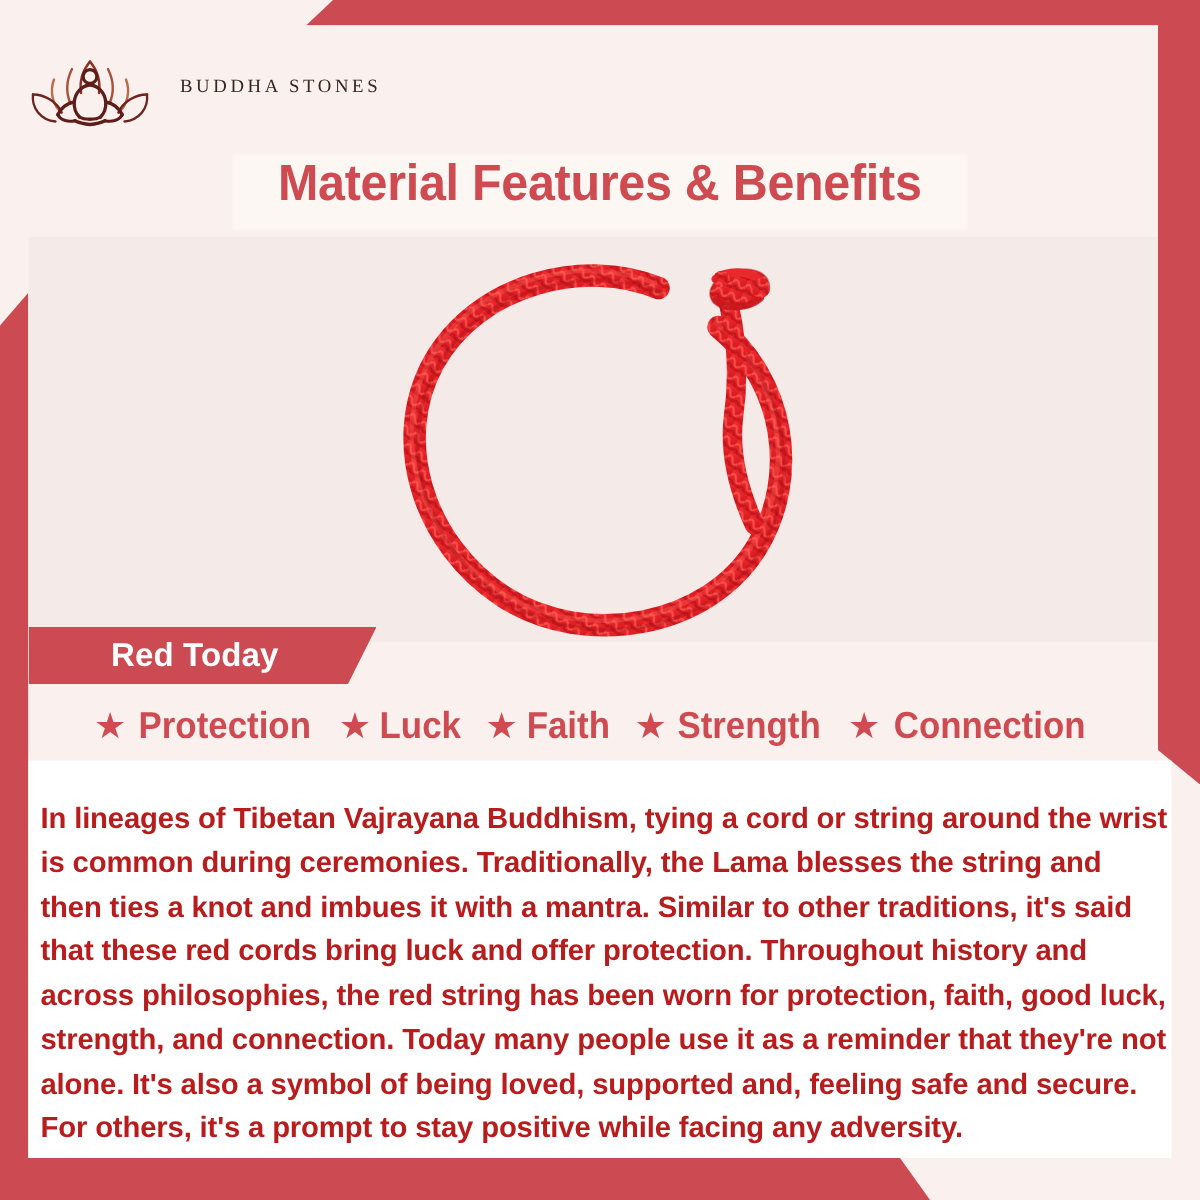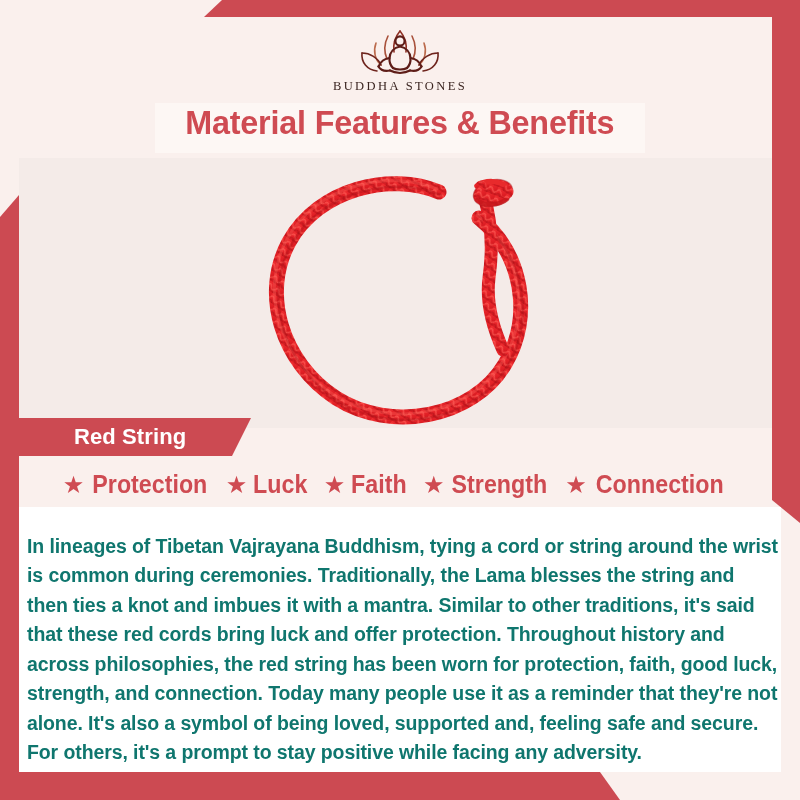--- a/index.html
+++ b/index.html
@@ -51,21 +51,21 @@
     background: #cc4a52;
     clip-path: polygon(0 0, 600px 0, 620px 28px, 0 28px);
   }
 
   
   .header {
     position: absolute;
     left: 0; top: 17px;
     width: 800px; height: 83px;
     display: flex;
-    flex-direction: column;
+    flex-direction: row;
     align-items: center;
     justify-content: flex-start;
   }
   .logo-mark {
     width: 120px;
     height: 62px;
     margin-top: 2px;
   }
   .logo-wordmark {
     font-family: "Liberation Serif", serif;
@@ -165,21 +165,21 @@
     background: #ffffff;
   }
   .body-text {
     position: absolute;
     left: 8px;
     top: 5px;
     width: 752px;
     font-size: 19.5px;
     font-weight: bold;
     line-height: 29.5px;
-    color: #0f766e;
+    color: #b91c1c;
     letter-spacing: -0.1px;
   }
 </style>
 </head>
 <body>
 
 <div id="page">
 
   <div class="top-red-bar"></div>
   <div class="right-red-strip"></div>
@@ -257,21 +257,21 @@
         <ellipse cx="252" cy="43" rx="20" ry="13" fill="none" stroke="#a50f16" stroke-width="1.2" opacity="0.45" transform="rotate(-14 252 43)"></ellipse>
         <path d="M236 36 C244 30, 258 30, 266 37" fill="none" stroke="#e82a2c" stroke-width="5.5" stroke-linecap="round"></path>
         <path d="M236 50 C244 56, 258 56, 266 49" fill="none" stroke="#c4161c" stroke-width="4.5" stroke-linecap="round" opacity="0.8"></path>
         <circle cx="240" cy="36" r="5.5" fill="url(#braid)"></circle>
         <circle cx="266" cy="42" r="6.5" fill="url(#braid)"></circle>
       </g>
     </svg>
   </div>
 
   <div class="name-banner">
-    <span class="name-banner-text">Red String</span>
+    <span class="name-banner-text">Red Today</span>
   </div>
 
   <div class="benefits-row">
     <div class="benefit">
       <span class="benefit-star">★</span>
       <span class="benefit-label">Protection</span>
     </div>
     <div class="benefit">
       <span class="benefit-star">★</span>
       <span class="benefit-label">Luck</span>

